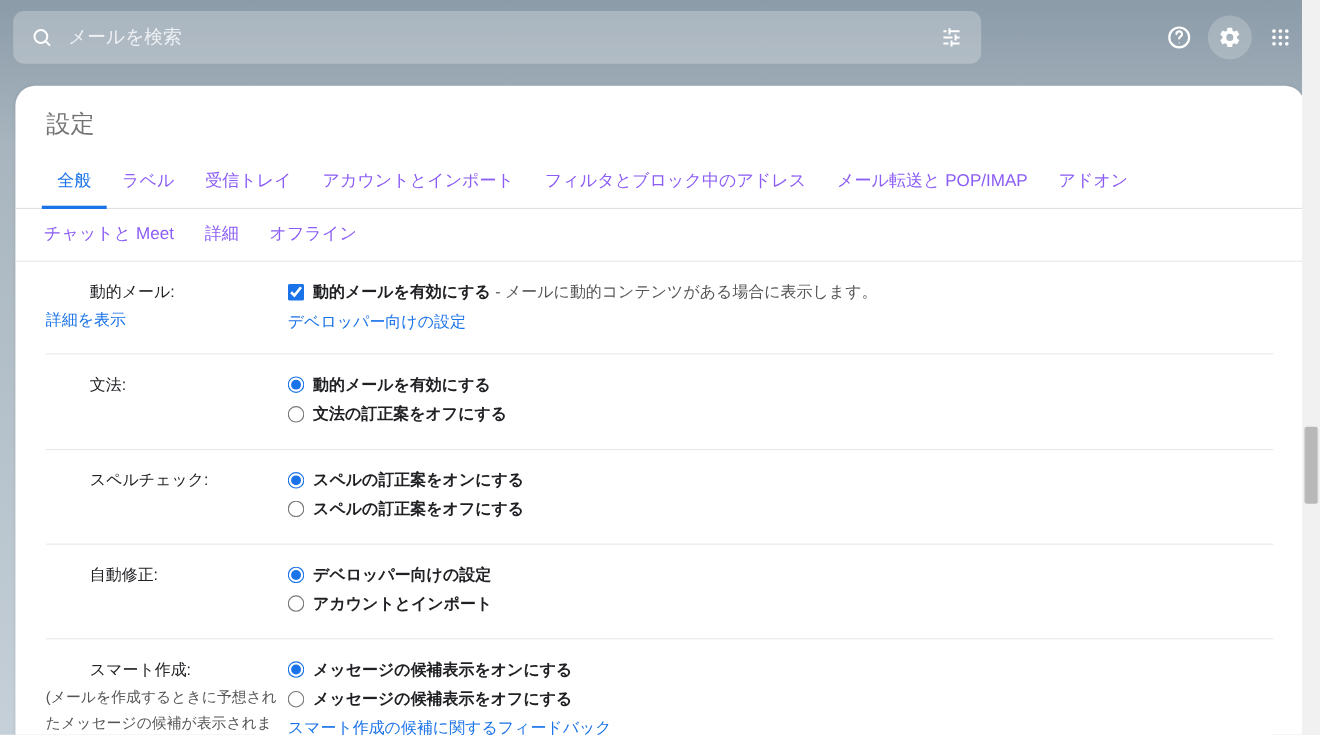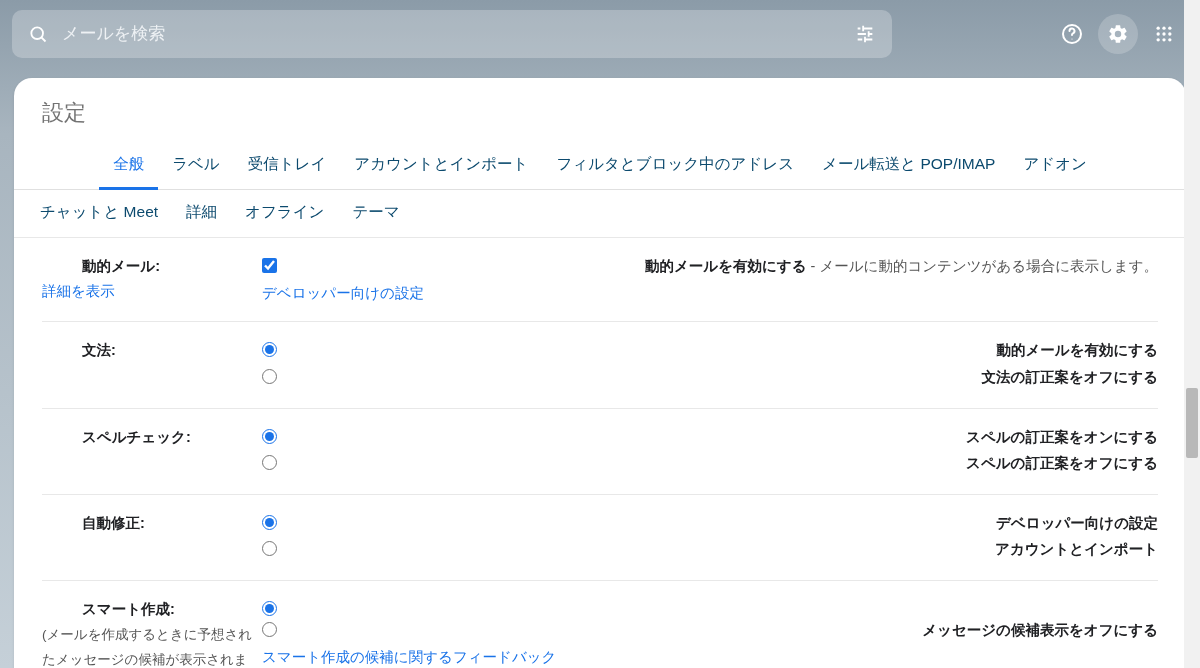--- a/index.html
+++ b/index.html
@@ -83,26 +83,25 @@
       color: #737373;
       padding: 20px 28px 14px 28px;
     }
     .tabs {
       display: flex;
       flex-wrap: wrap;
       gap: 0;
       padding: 0 24px;
       border-bottom: 1px solid #e0e0e0;
       row-gap: 0;
-      justify-content: center;
     }
     .tab {
       padding: 12px 14px 12px 14px;
       font-size: 15.5px;
-      color: #0c4a6e;
+      color: #8b5cf6;
       cursor: pointer;
       border-bottom: 3px solid transparent;
       margin-bottom: -1px;
     }
     .tab.active {
       color: #1a73e8;
       border-bottom-color: #1a73e8;
       font-weight: 500;
     }
     .tabs-row2 {
@@ -121,27 +120,27 @@
       border-bottom: 1px solid #e8e8e8;
       font-size: 14.5px;
       line-height: 1.7;
     }
     .section:last-child { border-bottom: none; }
     .section-label {
       width: 220px;
       flex-shrink: 0;
       color: #202124;
     }
-    .section-label .bold { font-weight: 700; padding-left: 40px; }
+    .section-label .bold { font-weight: 400; padding-left: 40px; }
     .section-label .sub { color: #555; font-size: 13.5px; font-weight: 400; }
     .section-body {
       flex: 1;
       color: #202124;
     }
-    .row { display: flex; align-items: flex-start; gap: 8px; margin-bottom: 2px; justify-content: space-between; }
+    .row { display: flex; align-items: flex-start; gap: 8px; margin-bottom: 2px; }
     .row input[type=checkbox], .row input[type=radio] {
       margin-top: 4px;
       accent-color: #1a73e8;
       width: 15px;
       height: 15px;
       flex-shrink: 0;
     }
     .bold { font-weight: 700; }
     .link { color: #1a73e8; cursor: pointer; }
     .desc { color: #555; }
@@ -221,21 +220,20 @@
     <div class="tab">受信トレイ</div>
     <div class="tab">アカウントとインポート</div>
     <div class="tab">フィルタとブロック中のアドレス</div>
     <div class="tab">メール転送と POP/IMAP</div>
     <div class="tab">アドオン</div>
   </div>
   <div class="tabs-row2">
     <div class="tab">チャットと Meet</div>
     <div class="tab">詳細</div>
     <div class="tab">オフライン</div>
-    <div class="tab">テーマ</div>
   </div>
 
   <div class="content">
 
     <div class="section">
       <div class="section-label">
         <span class="bold">動的メール:</span><br>
         <span class="link">詳細を表示</span>
       </div>
       <div class="section-body">
@@ -298,20 +296,21 @@
     </div>
 
     <div class="section">
       <div class="section-label">
         <span class="bold">スマート作成:</span><br>
         <span class="sub">(メールを作成するときに予想されたメッセージの候補が表示されます)</span>
       </div>
       <div class="section-body">
         <div class="row">
             <input type="radio" name="smart" checked="" style="">
+            <span class="bold">メッセージの候補表示をオンにする</span>
           </div>
         <div class="row">
             <input type="radio" name="smart" style="">
             <span class="bold">メッセージの候補表示をオフにする</span>
           </div>
         <div><span class="link">スマート作成の候補に関するフィードバック</span></div>
       </div>
     </div>
 
   </div>

